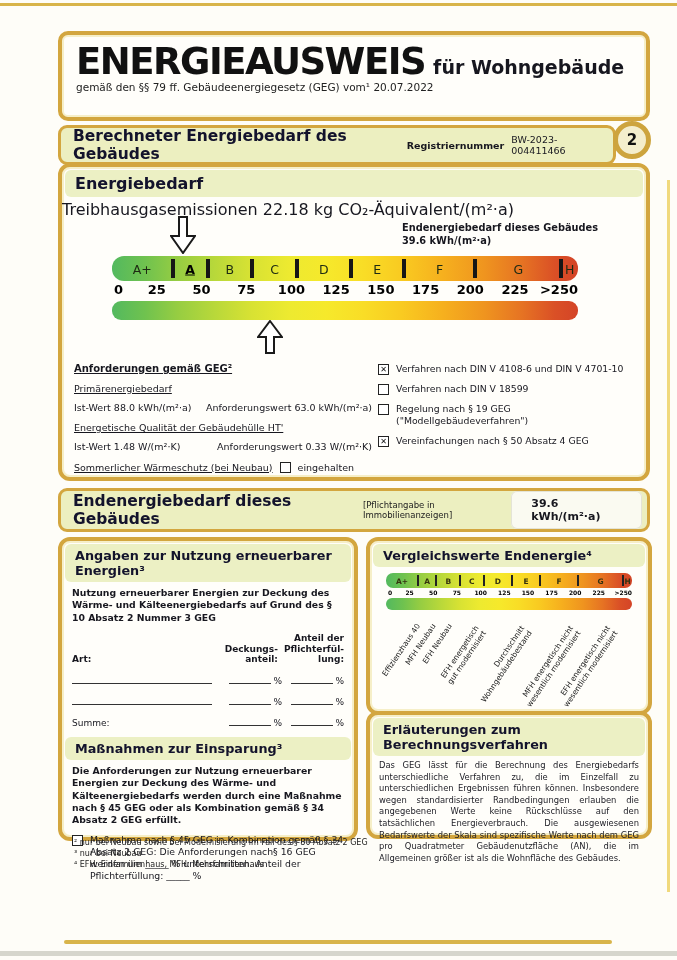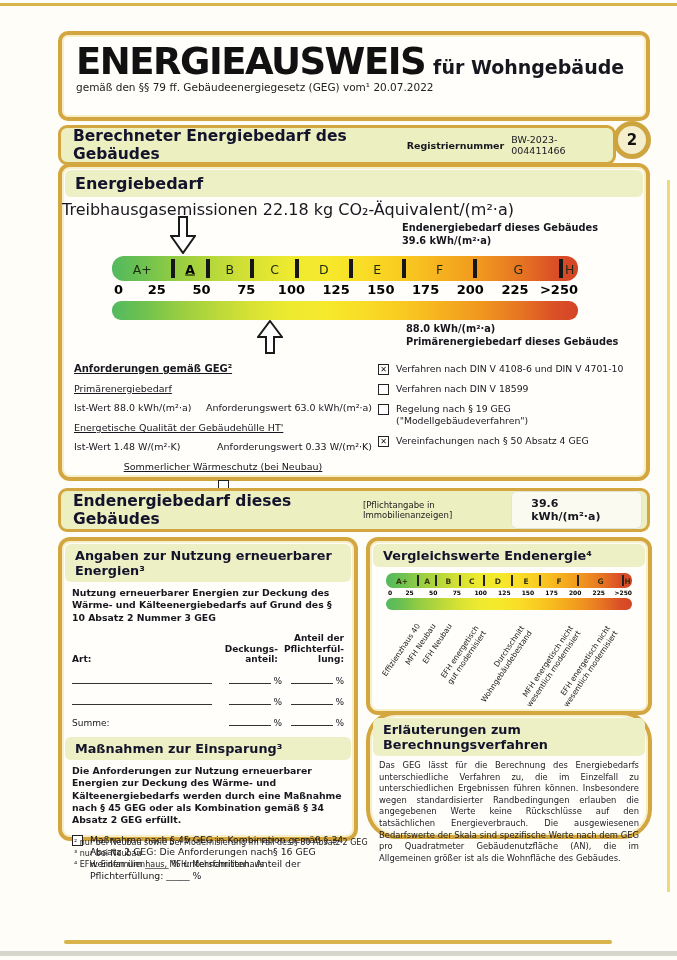--- a/index.html
+++ b/index.html
@@ -74,21 +74,21 @@
   .nband span:nth-child(10){left:86.5%}
   .nband span:nth-child(11){left:auto;right:0;transform:none}
   .arrow-down{position:absolute;left:calc(15.2% - 13px);top:0;}
   .arrow-up{position:absolute;left:calc(33.8% - 13px);top:104px;}
 
   
   .anf{left:12px;top:196px;width:298px;font-size:9.5px;}
   .anf .t{font-weight:bold;text-decoration:underline;font-size:10px;margin-bottom:9px;}
   .anf .h{text-decoration:underline;margin-bottom:8px;}
   .anf .r{display:flex;justify-content:space-between;margin-bottom:9px;}
-  .anf .ws{display:flex;align-items:center;gap:7px;flex-direction:column;}
+  .anf .ws{display:flex;align-items:center;gap:7px;}
   .anf .ws .lbl{text-decoration:underline;}
   .verf{left:316px;top:196px;width:266px;font-size:9.3px;}
   .verf .t{font-weight:bold;text-decoration:underline;font-size:9.2px;letter-spacing:-0.2px;margin-bottom:12px;}
   .citem{display:flex;gap:7px;margin-bottom:8px;align-items:flex-start;line-height:1.3;}
   .cbx{flex:0 0 auto;width:9px;height:9px;border:1.2px solid #222;font-size:8px;line-height:9px;
        text-align:center;color:#111;margin-top:1px;background:#fff;}
 
   
   .end-bar{left:58px;top:488px;width:586px;height:38px;display:flex;align-items:center;}
   .end-title{font-size:15.5px;font-weight:bold;color:#13132c;margin-left:12px;}
@@ -127,21 +127,21 @@
                   transform:rotate(-56deg);transform-origin:100% 50%;color:#222;}
   .vg-labels span:nth-child(1){right:calc(100% - 13%);}
   .vg-labels span:nth-child(2){right:calc(100% - 19.5%);}
   .vg-labels span:nth-child(3){right:calc(100% - 26%);}
   .vg-labels span:nth-child(4){right:calc(100% - 38.5%);}
   .vg-labels span:nth-child(5){right:calc(100% - 57%);}
   .vg-labels span:nth-child(6){right:calc(100% - 77%);}
   .vg-labels span:nth-child(7){right:calc(100% - 92%);}
 
   
-  .erl-box{left:366px;top:711px;width:278px;height:120px;border-radius:30px;}
+  .erl-box{left:366px;top:711px;width:278px;height:120px;}
   .erl-box .secbar{font-size:12.8px;}
   .erl-text{margin:4px 9px;font-size:8.4px;line-height:1.38;text-align:justify;color:#1c1c24;}
 
   
   .foot{left:74px;top:837px;font-size:8px;line-height:11px;color:#222;}
 </style>
 </head>
 <body>
 
 <div class="page">
@@ -164,22 +164,20 @@
     <span class="reg-num">BW-2023-004411466</span>
   </div>
   <div class="abs page-circle">2</div>
 
   <div class="abs gbox eb-box">
     <div class="secbar eb-head">Energiebedarf</div>
 
     <div class="abs eb-emissions">Treibhausgasemissionen 22.18 kg CO₂-Äquivalent/(m²·a)</div>
     <div class="abs eb-endlabel">Endenergiebedarf dieses Gebäudes
 39.6 kWh/(m²·a)</div>
-    <div class="abs eb-primlabel">88.0 kWh/(m²·a)
-Primärenergiebedarf dieses Gebäudes</div>
 
     <div class="abs scale-area">
       <div class="arrow-down">
         <svg width="26" height="38" viewBox="0 0 26 38">
             <path d="M9 1 h8 v19 h8 L13 37 L1 20 h8 z" fill="#ffffff" stroke="#1a1a1a" stroke-width="2"></path>
           </svg>
       </div>
       <div class="lband band1 grad">
         <div class="tiks">
           <i></i>

